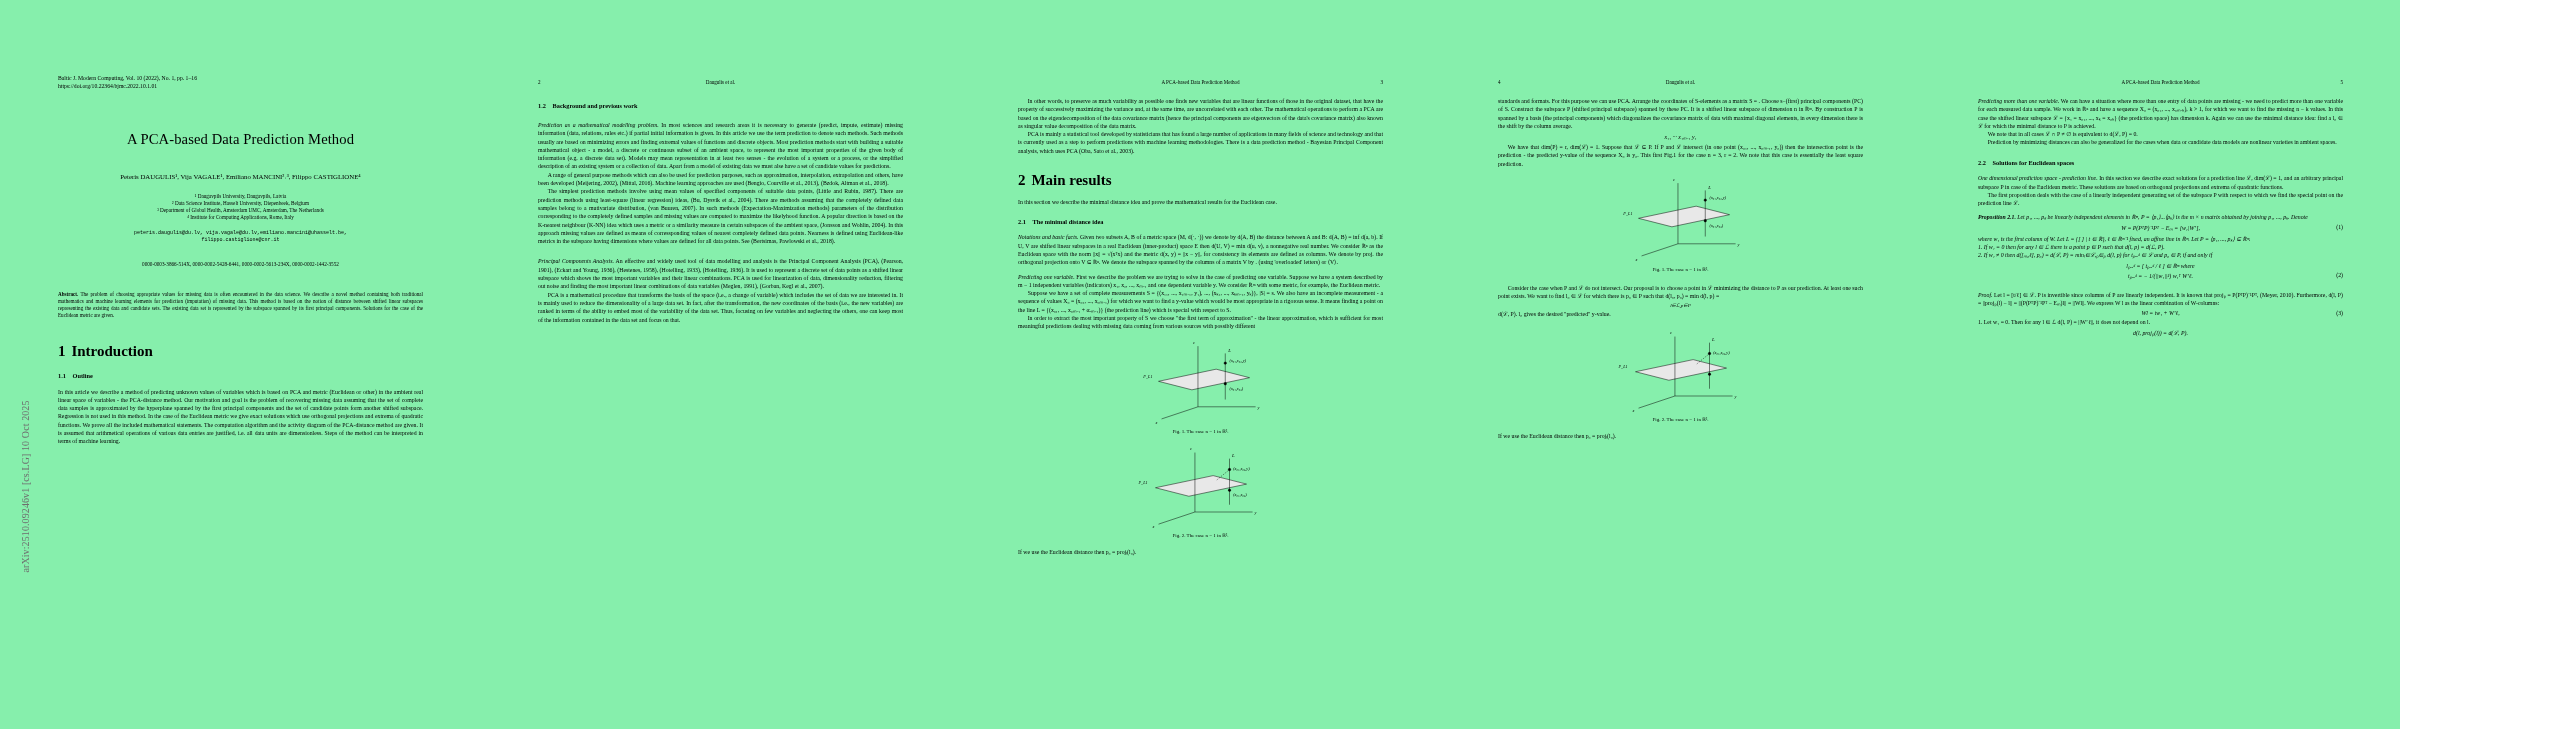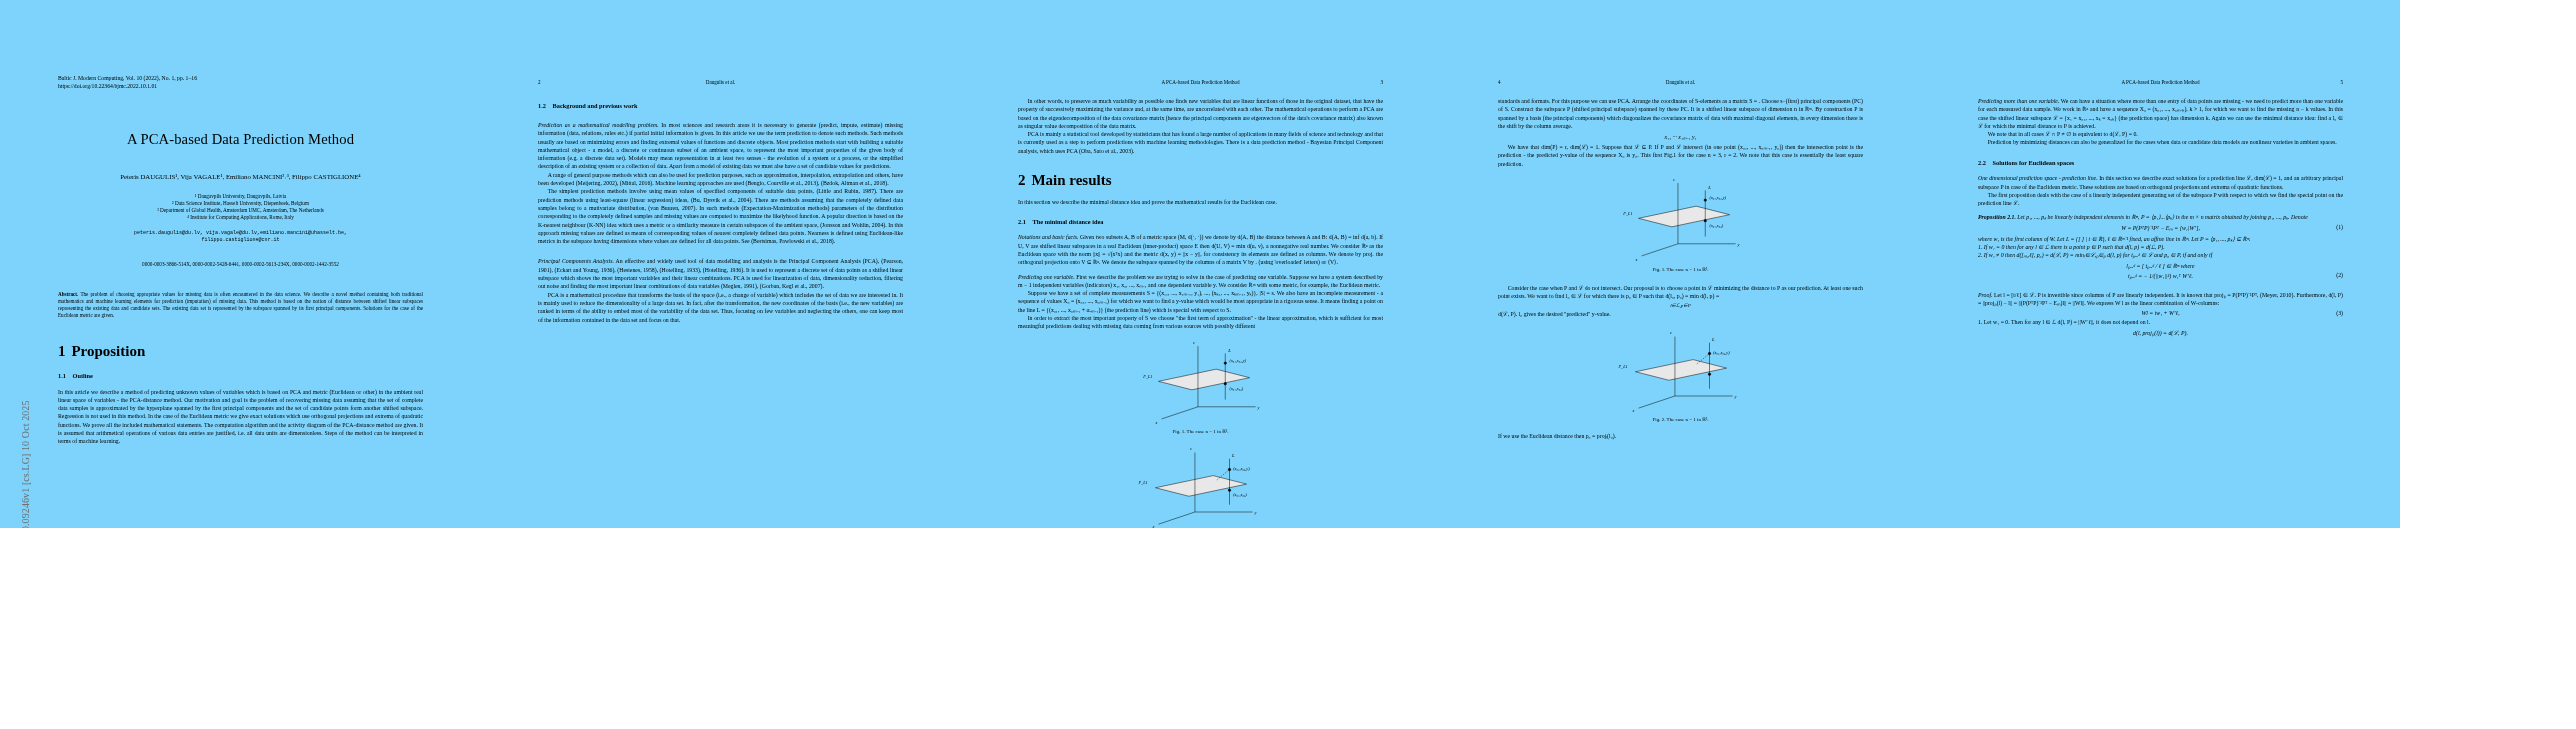--- a/index.html
+++ b/index.html
@@ -1,18 +1,18 @@
 <!DOCTYPE html>
 <html style="font-size:9.7px"><head>
 <meta charset="utf-8">
 <style>
   html,body{margin:0;padding:0;background:#ffffff;}
   body{width:2576px;height:729px;overflow:hidden;font-family:"Liberation Serif",serif;color:#000;}
   .viewer{position:relative;width:2576px;height:729px;background:#ffffff;display:flex;}
-  .page{position:relative;width:480px;height:528px;background:#7dd3fc;flex:0 0 480px;overflow:hidden;}
+  .page{position:relative;width:480px;height:729px;background:#86efac;flex:0 0 480px;overflow:hidden;}
   .page + .page{margin-left:0;}
   .pagebody{position:absolute;left:58px;top:0;width:365px;}
 
   .arxiv-stamp{
     position:absolute;left:11px;top:340px;width:28px;height:292px;
     display:flex;align-items:center;justify-content:center;
   }
   .arxiv-stamp span{
     transform:rotate(-90deg);white-space:nowrap;
     font-family:"Liberation Serif",serif;font-size:10px;color:#6e6e6e;letter-spacing:0.1px;
@@ -81,21 +81,21 @@
       </div>
       <div class="spacer28"></div>
       <div class="orcids">0000-0003-3866-514X, 0000-0002-5428-6441, 0000-0002-5613-234X, 0000-0002-1442-3552</div>
       <div class="spacer40"></div>
       <div class="abstract">
         <b>Abstract.</b>
         <span>The problem of choosing appropriate values for missing data is often encountered in the data science. We describe a novel method containing both traditional mathematics and machine learning elements for prediction (imputation) of missing data. This method is based on the notion of distance between shifted linear subspaces representing the existing data and candidate sets. The existing data set is represented by the subspace spanned by its first principal components. Solutions for the case of the Euclidean metric are given.</span>
       </div>
       <div class="spacer40"></div>
       <h1 class="sec">
-        <span class="num">1</span><span>Proposition</span>
+        <span class="num">1</span><span>Introduction</span>
       </h1>
       <div class="spacer20"></div>
       <h2 class="sub">
         <span class="num">1.1</span><span>Outline</span>
       </h2>
       <div class="spacer14"></div>
       <p class="body">In this article we describe a method of predicting unknown values of variables which is based on PCA and metric (Euclidean or other) in the ambient real linear space of variables - the PCA-distance method. Our motivation and goal is the problem of recovering missing data assuming that the set of complete data samples is approximated by the hyperplane spanned by the first principal components and the set of candidate points form another shifted subspace. Regression is not used in this method. In the case of the Euclidean metric we give exact solutions which use orthogonal projections and extrema of quadratic functions. We prove all the included mathematical statements. The computation algorithm and the activity diagram of the PCA-distance method are given. It is assumed that arithmetical operations of various data entries are justified, i.e. all data units are dimensionless. Steps of the method can be interpreted in terms of machine learning.</p>
     </div>
   </div>
 

